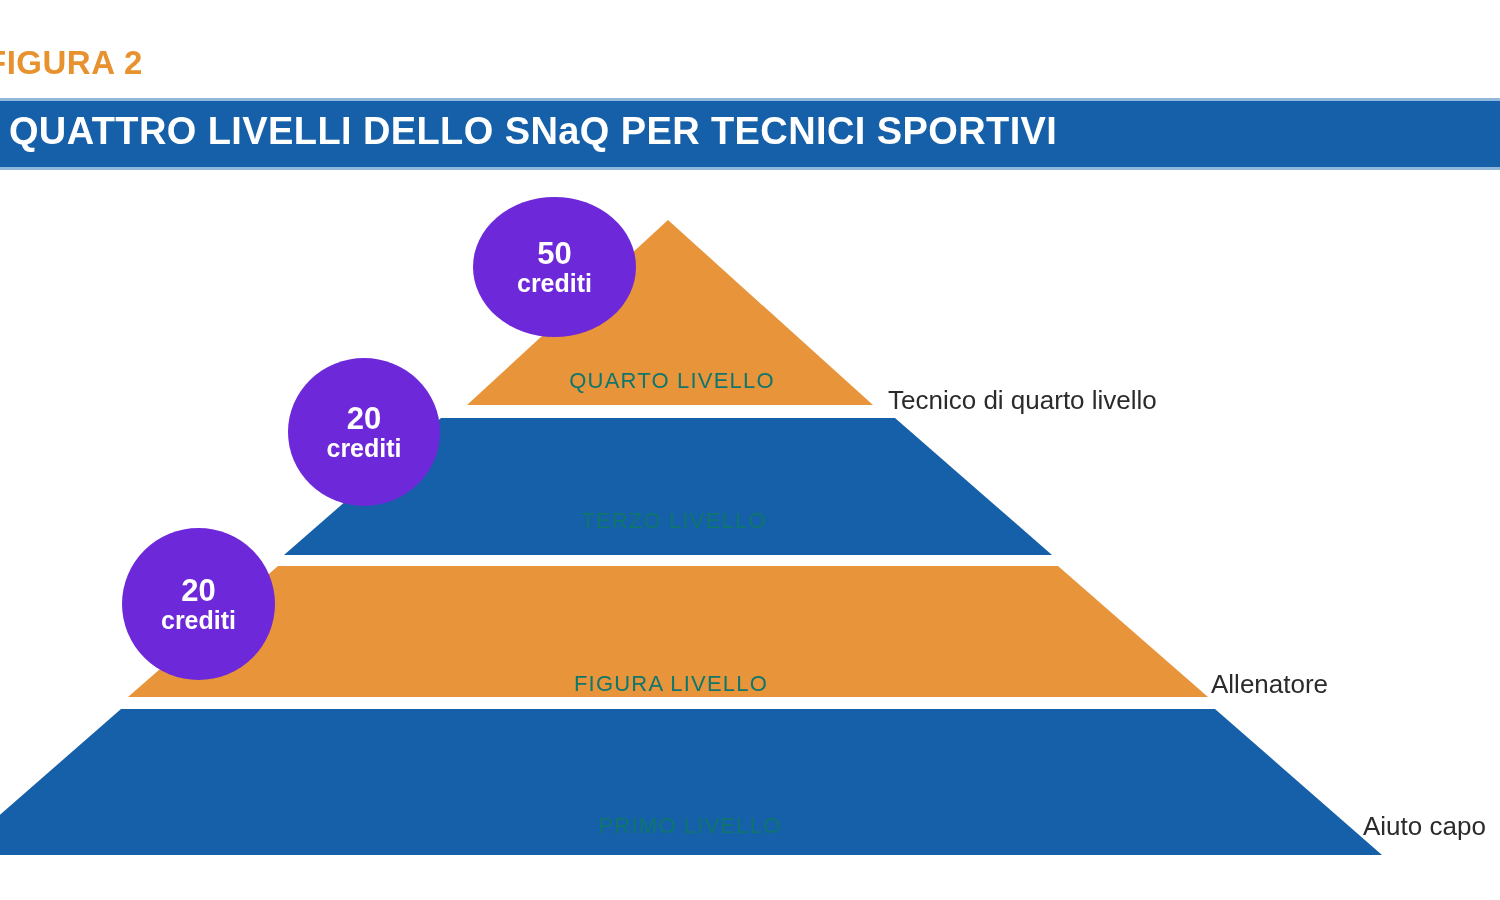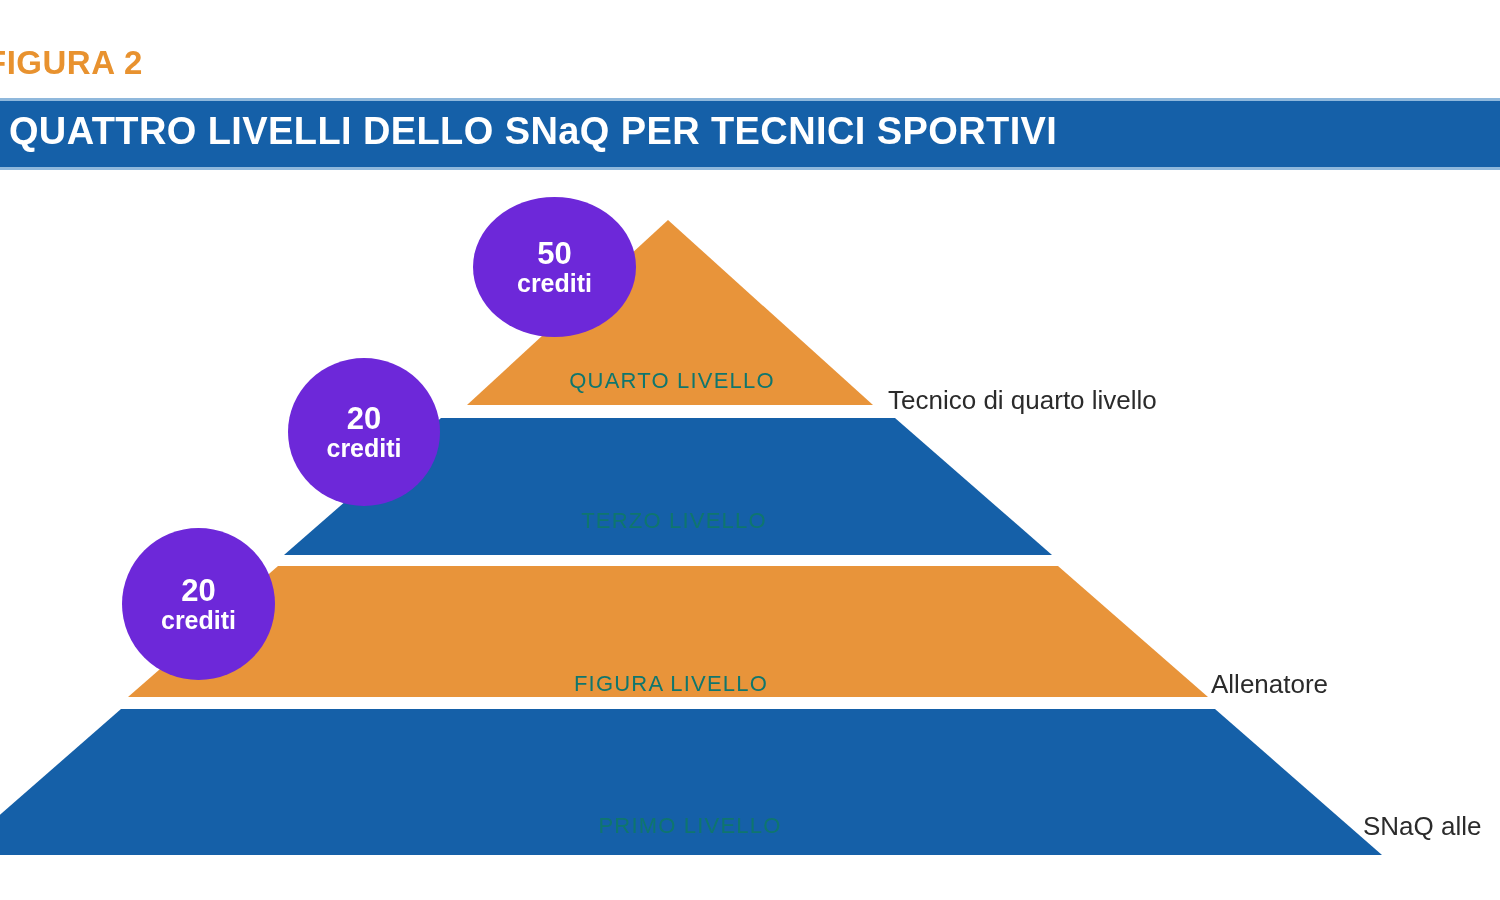--- a/index.html
+++ b/index.html
@@ -123,21 +123,21 @@
     <polygon points="121,709 1215,709 1382,855 -46,855" fill="#1560A8"></polygon>
   </svg>
 
   <div class="level-label" style="left:672px; top:381px;">QUARTO LIVELLO</div>
   <div class="level-label" style="left:674px; top:521px;">TERZO LIVELLO</div>
   <div class="level-label" style="left:671px; top:684px;">FIGURA LIVELLO</div>
   <div class="level-label" style="left:674px; top:826px;margin-left:16px;">PRIMO LIVELLO</div>
 
   <div class="role-label" style="left:888px; top:400px;">Tecnico di quarto livello</div>
   <div class="role-label" style="left:1211px; top:684px;text-align:right;">Allenatore</div>
-  <div class="role-label" style="left:1363px; top:826px;">SNaQ alle</div>
+  <div class="role-label" style="left:1363px; top:826px;">Aiuto capo</div>
 
   <div class="credit-badge" style="left:473px; top:197px; width:163px; height:140px;">
     <span class="cb-num">50</span>
     <span class="cb-unit">crediti</span>
   </div>
 
   <div class="credit-badge" style="left:288px; top:358px; width:152px; height:148px;">
     <span class="cb-num">20</span>
     <span class="cb-unit">crediti</span>
   </div>

